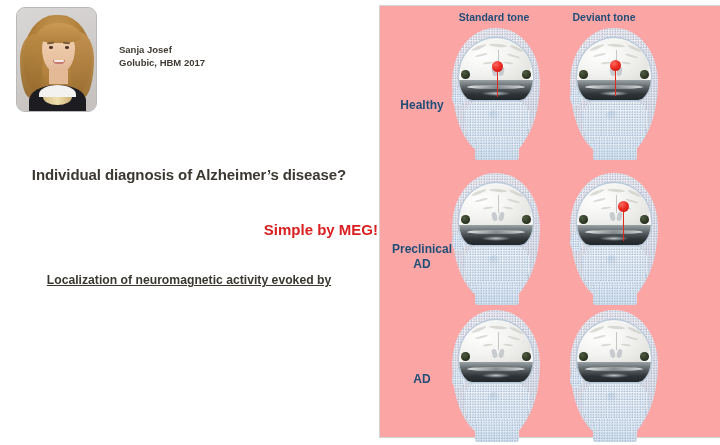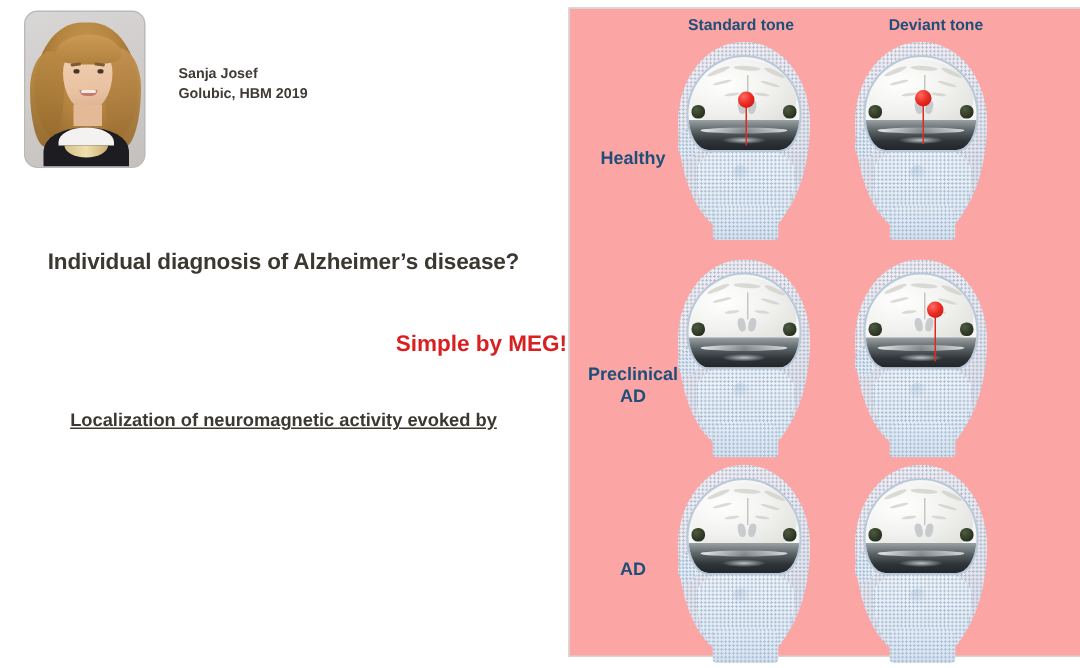--- a/index.html
+++ b/index.html
@@ -84,21 +84,21 @@
   
   #figure-panel{
     position:absolute;left:379px;top:5px;width:358px;height:433px;
     border:1px solid #d4d4d4;background:#fca5a5;box-sizing:border-box;
   }
   .col-header{
     position:absolute;top:5px;
     font-size:10.5px;font-weight:bold;color:#1f4e79;text-align:center;
   }
   #header-standard{left:62px;width:104px;}
-  #header-deviant{left:192px;width:104px;}
+  #header-deviant{left:172px;width:104px;}
 
   .row-label{
     position:absolute;left:4px;width:76px;text-align:center;
     font-size:12px;font-weight:bold;color:#1f4e79;line-height:15px;
   }
   #label-healthy{top:92px;}
   #label-preclinical{top:212px;margin-top:24px;}
   #label-ad{top:366px;}
 
   
@@ -217,21 +217,21 @@
       <div class="p-eye r"></div>
       <div class="p-mouth"></div>
       <div class="p-teeth"></div>
       <div class="p-neck"></div>
       <div class="p-top"></div>
       <div class="p-collar"></div>
       <div class="p-neck-dec"></div>
     </div>
     <div id="author-text">
       <div>Sanja Josef</div>
-      <div>Golubic, HBM 2019</div>
+      <div>Golubic, HBM 2017</div>
     </div>
   </div>
 
   <div id="headline">Individual diagnosis of Alzheimer’s disease?</div>
   <div id="tagline">Simple by MEG!</div>
   <div id="subtext">
     <div>Localization of neuromagnetic activity evoked by</div>
   </div>
 </div>
 

